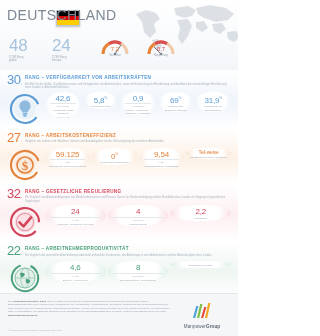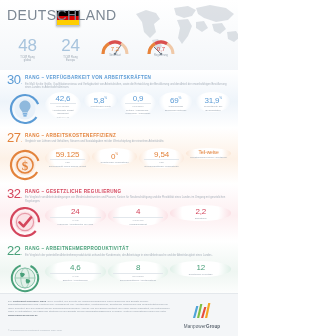--- a/index.html
+++ b/index.html
@@ -17,21 +17,21 @@
   .flag{position:absolute;left:56px;top:10px;width:22px;height:14px;border:.5px solid #bfc6cf;box-shadow:0 1px 2px rgba(0,0,0,.25);}
   .flag i{display:block;height:33.33%;}
   .flag .b{background:#000000;}
   .flag .r{background:#dd0000;}
   .flag .y{background:#ffce00;}
 
   .title{position:absolute;left:7px;top:8px;font-size:14px;letter-spacing:.4px;
     color:#7d8894;font-weight:400;line-height:1;}
 
   .hstats{position:absolute;left:9px;top:38px;display:flex;align-items:flex-start;gap:6px;}
-  .hs{width:37px;text-align:center;}
+  .hs{width:37px;text-align:left;}
   .hs .num{font-size:17px;line-height:16px;color:#a8c4dd;font-weight:400;letter-spacing:-.3px;}
   .hs .l1{font-size:2.6px;color:#9aa5b1;line-height:3.4px;margin-top:2px;letter-spacing:.1px;}
   .hs .l2{font-size:2.6px;color:#9aa5b1;line-height:3.4px;letter-spacing:.1px;}
 
   .gauge{width:40px;text-align:center;position:relative;}
   .gsvg{display:block;margin:0 auto;}
   .gval{font-size:6px;color:#e8833a;margin-top:-9px;position:relative;z-index:2;font-weight:400;}
   .gval.red{color:#d94f4f;}
   .gcap{font-size:2.6px;color:#9aa5b1;margin-top:1.5px;line-height:3.2px;}
 
@@ -278,21 +278,20 @@
           <div class="v c-green">4,6</div>
           <div class="u">TAGE</div>
           <div class="c">Effektive Arbeitswoche</div>
         </div>
         <div class="card bubble-green">
           <div class="v c-green">8</div>
           <div class="u">STUNDEN</div>
           <div class="c">Durchschnittliche Arbeitsleistung</div>
         </div>
         <div class="card bubble-green">
-          <div class="v c-green">12</div>
           <div class="c">gesetzliche Feiertage</div>
         </div>
       </div>
     </div>
   </div>
 
   <div class="footer">
     <div class="fl"><span>Der </span><b>Contingent Workforce Index</b><span> (CWI) ermittelt, wie gezielte die Rahmenbedingungen eines Landes für den Einsatz flexibler Beschäftigungsformen sind. Faktoren wie Verfügbarkeit von Arbeitskräften, Kosteneffizienz, gesetzliche Regulierung und Produktivität werden im Index bewertet. Der CWI basiert auf der branchenübergreifenden Analyse von 75 Ländern weltweit. Der Index wurde aufgestellt, um Unternehmen dabei zu unterstützen, die passende Strategie für den Einsatz flexibler Beschäftigungsformen zu finden. Weitere Informationen finden Sie unter </span><span class="url">www.manpowergroup.de</span></div>
     <div class="copy">© ManpowerGroup Contingent Workforce Index 2014</div>
     <div class="logo">

